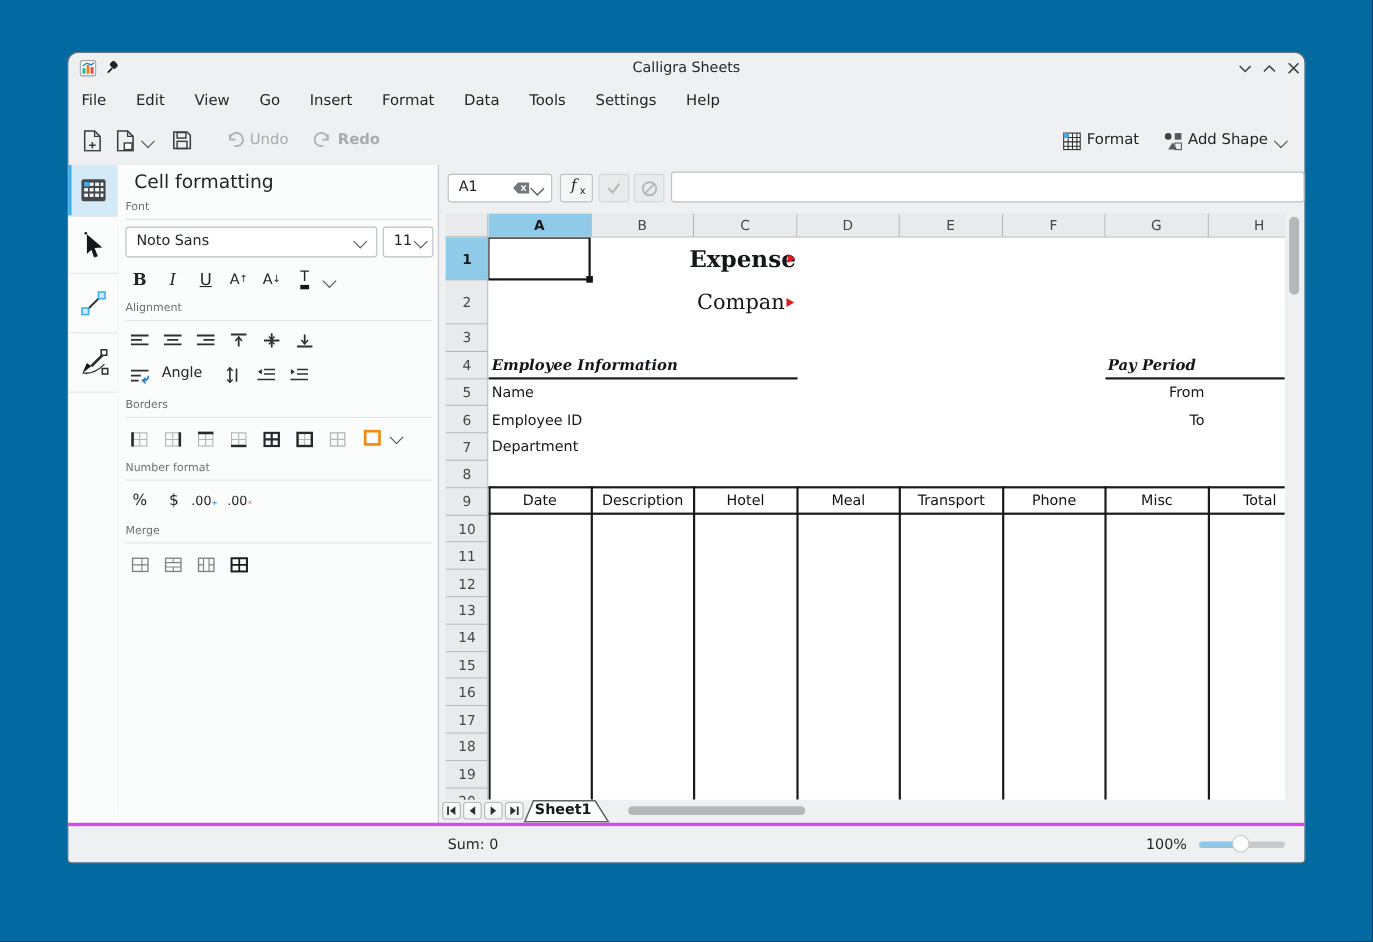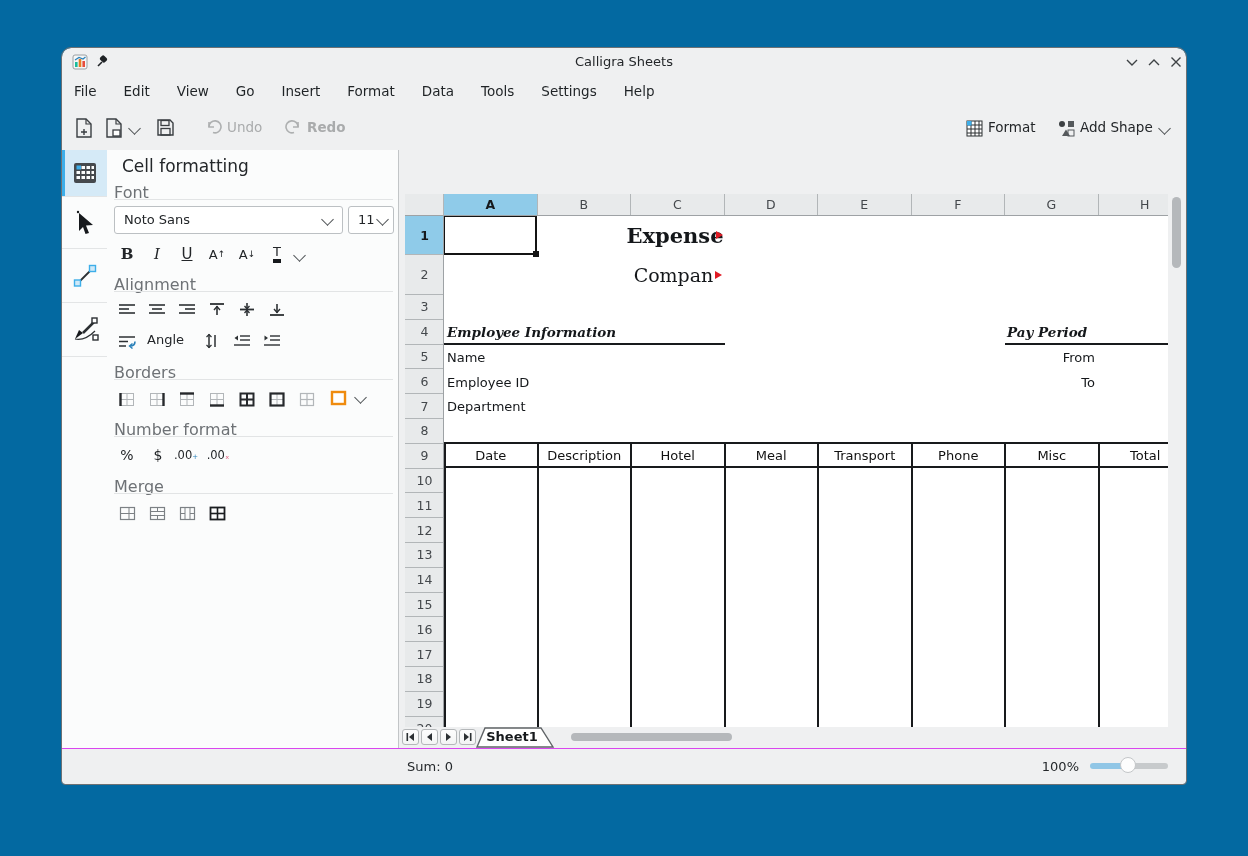--- a/index.html
+++ b/index.html
@@ -20,21 +20,21 @@
   .tb-icon{position:absolute;top:12px;}
   .tb-label{position:absolute;top:13px;font-size:13.5px;color:#232629;}
   .disabled{color:#a9abac !important;}
   
   #toolstrip{position:absolute;left:0;top:102px;width:45px;height:598px;background:#fbfcfc;border-right:1px solid #dadcdd;}
   .tool-btn{position:absolute;left:0;width:45px;display:flex;align-items:center;justify-content:center;border-bottom:1px solid #e3e5e6;}
   .tool-btn.sel{background:#d5eaf7;box-shadow:inset 3px 0 0 #3daee9;}
   
   #panel{position:absolute;left:45px;top:102px;width:292px;height:598px;background:#fbfcfc;border-right:1px solid #c2c5c7;box-sizing:border-box;}
   #panel-title{position:absolute;left:15px;top:6px;font-size:17px;color:#232629;}
-  .sec-label{position:absolute;left:7px;font-size:16px;color:#6e7276;}
+  .sec-label{position:absolute;left:7px;font-size:10px;color:#6e7276;}
   .sec-rule{position:absolute;left:7px;width:279px;height:1px;background:#e2e4e5;}
   .combo{position:absolute;background:#fff;border:1px solid #bcc0c3;border-radius:3px;font-size:13px;color:#232629;}
   .combo .val{position:absolute;left:9px;top:0;line-height:26px;}
   .chev{display:inline-block;width:8px;height:8px;border-right:1.6px solid #4d5154;border-bottom:1.6px solid #4d5154;transform:rotate(45deg);}
   .fmt-btn{position:absolute;width:26px;height:24px;display:flex;align-items:center;justify-content:center;font-size:15px;color:#232629;}
   .ico-btn{position:absolute;width:26px;height:22px;display:flex;align-items:center;justify-content:center;}
   
   #formulabar{position:absolute;left:337px;top:102px;width:787px;height:42px;}
   .fb-btn{position:absolute;top:8px;height:26px;border-radius:3px;box-sizing:border-box;}
   #cellref{left:8px;width:95px;background:#fff;border:1px solid #bcc0c3;}
@@ -57,21 +57,21 @@
   .th-cell{flex:0 0 93.5px;text-align:center;line-height:25px;font-size:13px;color:#111;}
   #vscroll{position:absolute;left:1108px;top:146px;width:14px;height:533px;}
   #vthumb{position:absolute;left:2px;top:3px;width:9px;height:71px;border-radius:4.5px;background:#b5b8bb;}
   
   #tabbar{position:absolute;left:337px;top:679px;width:787px;height:21px;}
   .navbtn{position:absolute;top:2px;width:17px;height:16px;background:linear-gradient(#fdfdfd,#f3f4f4);border:1px solid #b4b7b9;border-radius:3px;box-sizing:border-box;display:flex;align-items:center;justify-content:center;}
   #sheet-tab{position:absolute;left:76px;top:0px;width:86px;height:21px;}
   #sheet-tab-label{position:absolute;left:0;top:2px;width:74px;text-align:center;font-size:13px;font-weight:bold;color:#16191c;}
   #hscroll{position:absolute;left:172px;top:6px;width:161px;height:8px;border-radius:4px;background:#b5b8bb;}
   
-  #statusbar{position:absolute;left:0;top:700px;width:100%;height:36px;border-top:1px solid #d946ef;box-sizing:border-box;}
+  #statusbar{position:absolute;left:0;top:700px;width:100%;height:36px;border-top:3px solid #d946ef;box-sizing:border-box;}
   #sum-label{position:absolute;left:345px;top:0;height:35px;line-height:35px;font-size:13px;color:#24282b;}
   #zoom-label{position:absolute;left:962px;top:0;width:55px;text-align:right;height:35px;line-height:35px;font-size:13px;color:#24282b;}
   #zoom-slider{position:absolute;left:1028px;top:14px;width:78px;height:6px;}
   svg{display:block;}
 </style>
 </head>
 <body>
 
 <div id="canvas">
  <div id="window">
@@ -469,20 +469,48 @@
         </div>
     <div class="ico-btn" style="left:97px;top:352px;">
           <svg width="17" height="15">
             <rect x="1.5" y="1.5" width="14" height="12" fill="none" stroke="#1a1d20" stroke-width="1.8"></rect>
             <line x1="1.5" y1="7.5" x2="15.5" y2="7.5" stroke="#1a1d20" stroke-width="1.6"></line>
             <line x1="8.5" y1="1.5" x2="8.5" y2="13.5" stroke="#1a1d20" stroke-width="1.6"></line>
           </svg>
         </div>
   </div>
 
+  <div id="formulabar">
+    <div class="fb-btn" id="cellref">
+      <span style="position:absolute;left:9px;line-height:24px;font-size:13px;">A1</span>
+      <span style="position:absolute;left:58px;top:6px;">
+        <svg width="16" height="12">
+              <path d="M5 1 H15 V11 H5 L0.5 6 Z" fill="#73787c"></path>
+              <path d="M8 3.5 L12 8.5 M12 3.5 L8 8.5" stroke="#fff" stroke-width="1.3"></path>
+            </svg>
+      </span>
+      <span class="chev" style="position:absolute;right:8px;top:8px;"></span>
+    </div>
+    <div class="fb-btn" id="fx-btn">
+      <span class="ser" style="position:absolute;left:9px;top:2px;font-style:italic;font-size:14px;">f</span>
+      <span style="position:absolute;left:17px;top:10px;font-size:9px;">x</span>
+    </div>
+    <div class="fb-btn" id="apply-btn">
+      <svg style="margin:6px auto;" width="14" height="12">
+            <path d="M2 6 L6 10 L12 2" fill="none" stroke="#a9bfae" stroke-width="1.8"></path>
+          </svg>
+    </div>
+    <div class="fb-btn" id="cancel-btn">
+      <svg style="margin:5px auto;" width="15" height="15">
+            <circle cx="7.5" cy="7.5" r="6" fill="none" stroke="#b2b5b7" stroke-width="1.6"></circle>
+            <line x1="3.5" y1="11.5" x2="11.5" y2="3.5" stroke="#b2b5b7" stroke-width="1.6"></line>
+          </svg>
+    </div>
+    <input id="formula-input" value="" style="">
+  </div>
 
   <div id="grid-corner"></div>
   <div id="colheads">
     <div class="colhead sel" style="width: 93.5px; flex: 0 0 93.5px;">A</div>
         <div class="colhead" style="width: 93.5px; flex: 0 0 93.5px;">B</div>
         <div class="colhead" style="width: 93.5px; flex: 0 0 93.5px;">C</div>
         <div class="colhead" style="width: 93.5px; flex: 0 0 93.5px;">D</div>
         <div class="colhead" style="width: 93.5px; flex: 0 0 93.5px;">E</div>
         <div class="colhead" style="width: 93.5px; flex: 0 0 93.5px;">F</div>
         <div class="colhead" style="width: 93.5px; flex: 0 0 93.5px;">G</div>

